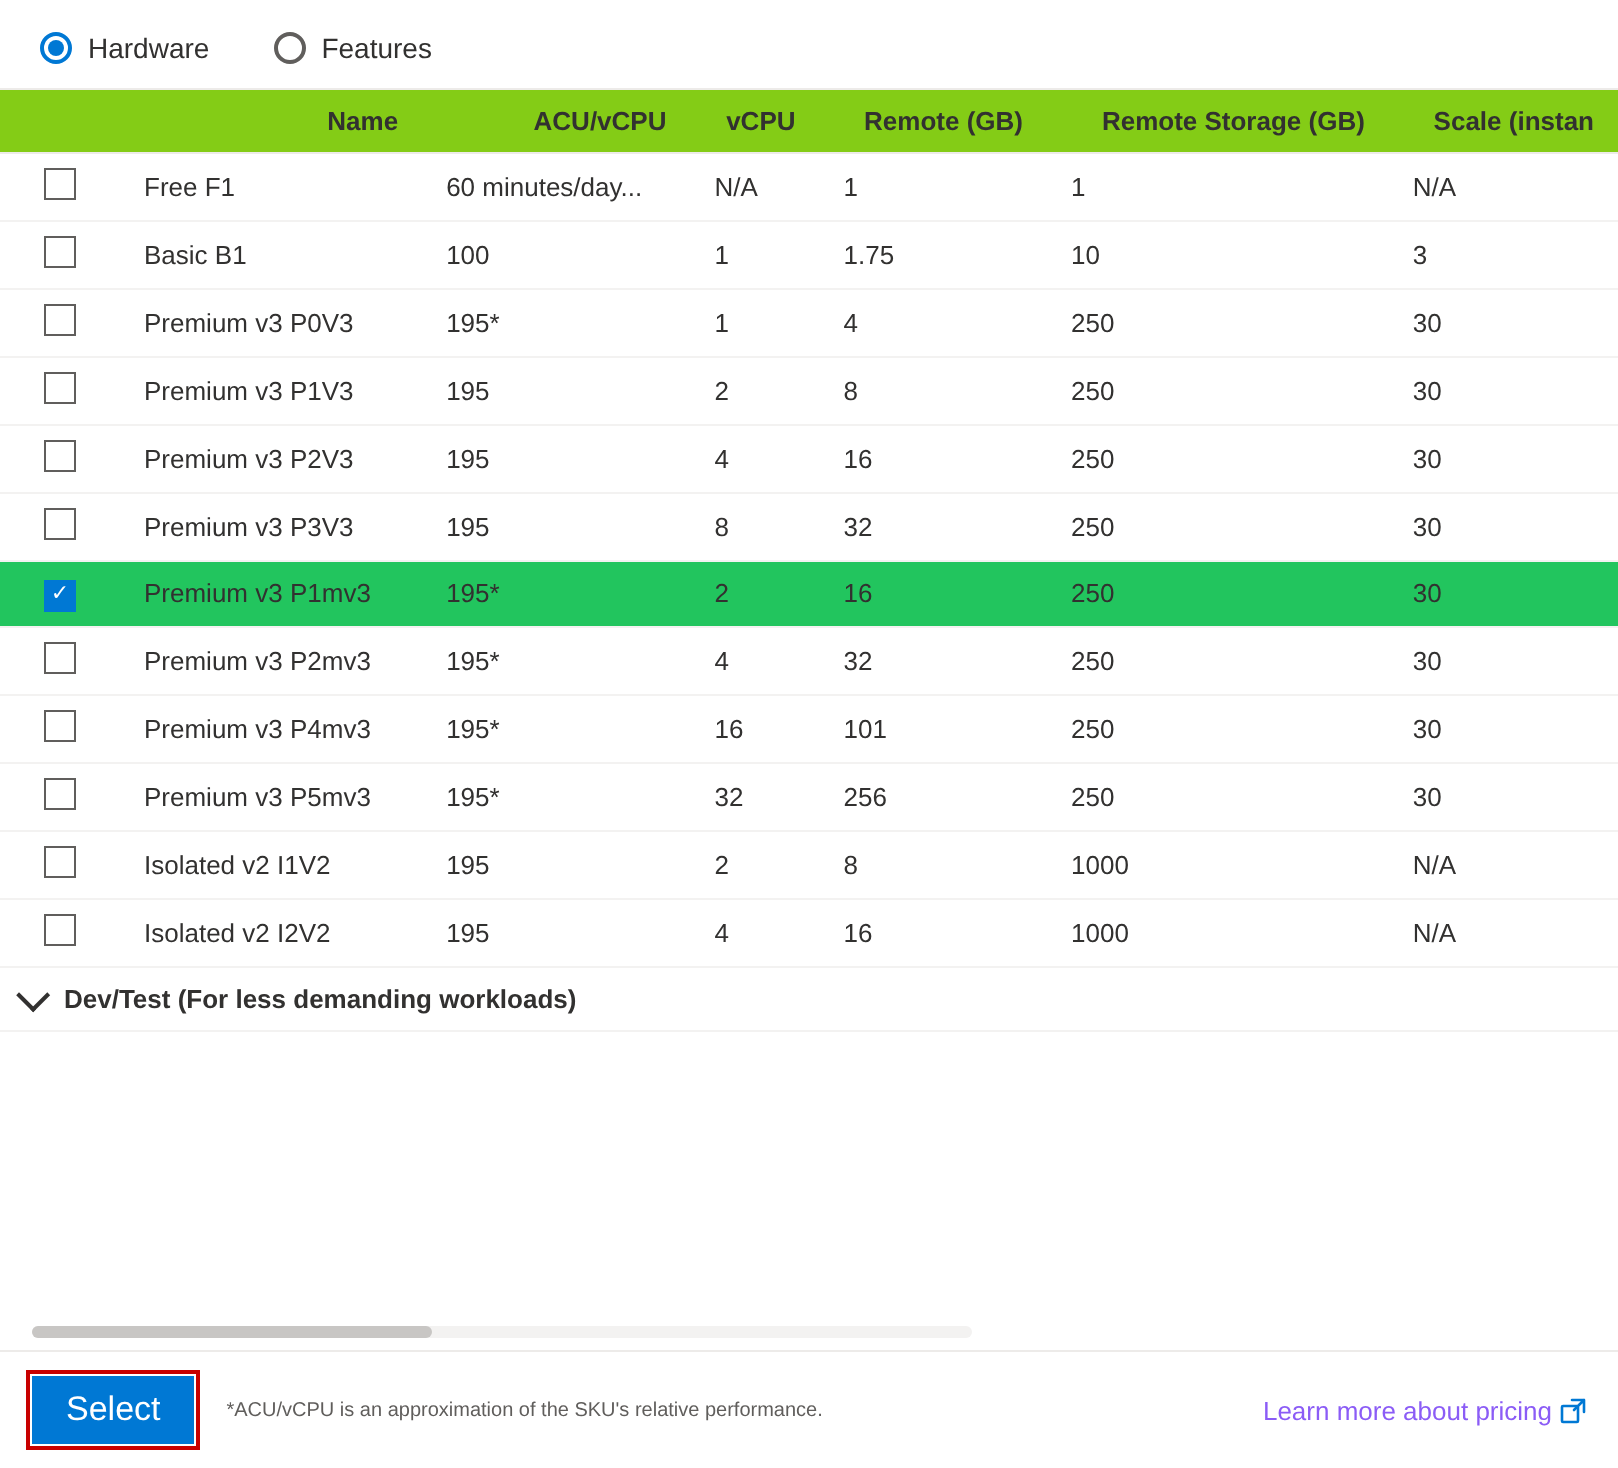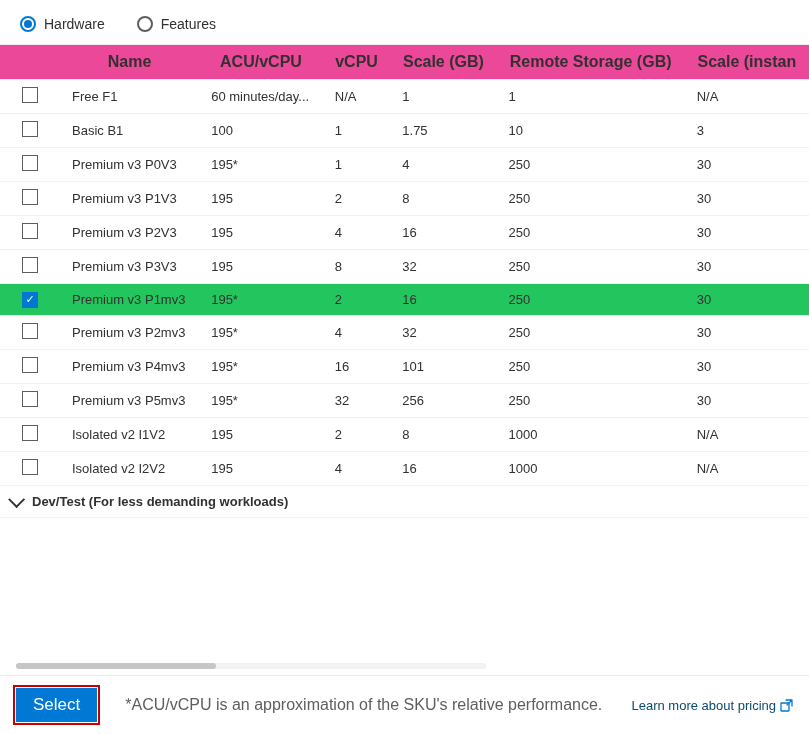--- a/index.html
+++ b/index.html
@@ -68,28 +68,28 @@
       overflow-x: auto;
     }
 
     table {
       width: 100%;
       border-collapse: collapse;
       min-width: 800px;
     }
 
     thead tr th {
-      text-align: center;
+      text-align: right;
       padding: 8px 12px;
       font-weight: 600;
-      font-size: 16px;
+      font-size: 13px;
       color: #323130;
       border-bottom: 1px solid #edebe9;
       white-space: nowrap;
-      background: #ec4899;
+      background: #84cc16;
       position: sticky;
       top: 0;
     }
 
     thead tr th:first-child {
       width: 60px;
       min-width: 60px;
     }
 
     tbody tr td {
@@ -185,29 +185,28 @@
       padding: 6px 16px;
       font-size: 17px;
       cursor: pointer;
       outline: 2px solid #c80000;
       outline-offset: 1px;
       min-width: 70px;
       font-family: 'Segoe UI', Arial, sans-serif;
     }
 
     .footnote {
-      font-size: 16px;
+      font-size: 10px;
       color: #605e5c;
       flex: 1;
-      margin-left: 12px;
     }
 
     .learn-more {
       font-size: 13px;
-      color: #0c4a6e;
+      color: #8b5cf6;
       cursor: pointer;
       display: flex;
       align-items: center;
       gap: 4px;
       text-decoration: none;
       white-space: nowrap;
     }
 
     .scroll-area {
       display: flex;
@@ -231,21 +230,21 @@
 </div>
 
 <div class="table-container">
   <table>
     <thead>
       <tr>
         <th></th>
         <th>Name</th>
         <th>ACU/vCPU</th>
         <th>vCPU</th>
-        <th>Scale (GB)</th>
+        <th>Remote (GB)</th>
         <th>Remote Storage (GB)</th>
         <th>Scale (instan</th>
       </tr>
     </thead>
     <tbody id="table-body">
         <tr>
           <td><div class="checkbox"></div></td>
           <td>Free F1</td>
           <td>60 minutes/day...</td>
           <td>N/A</td>

